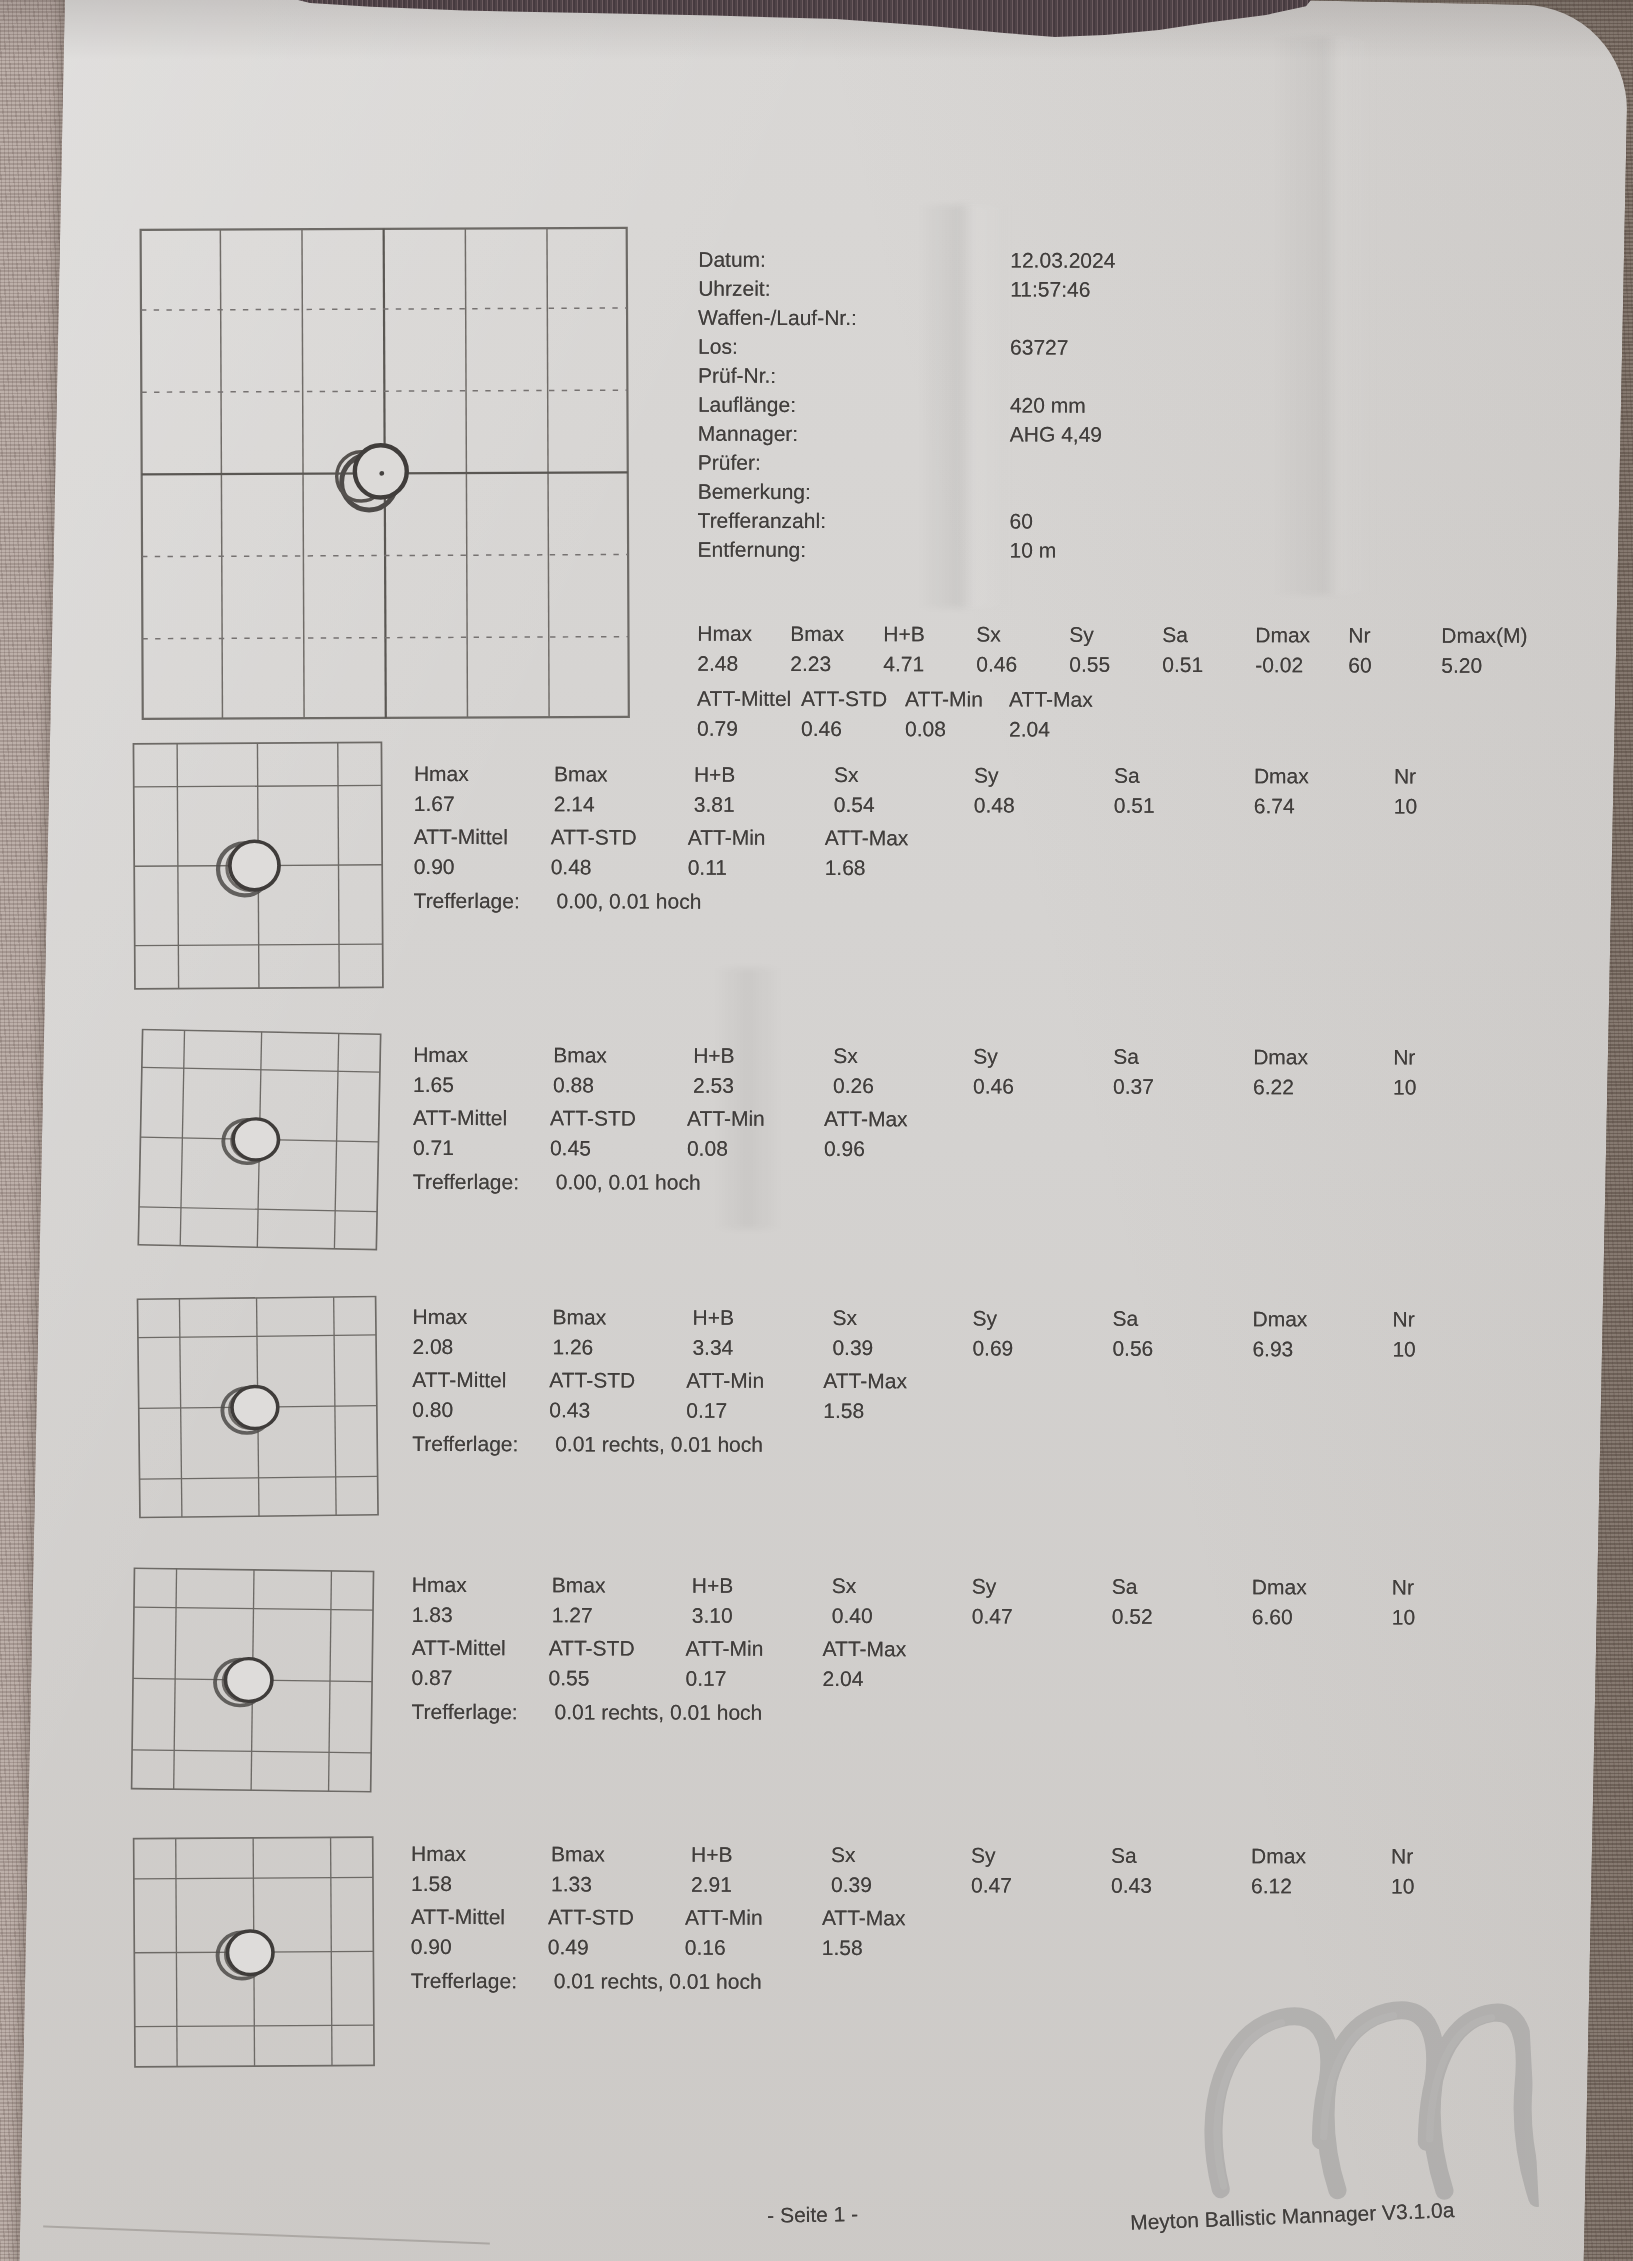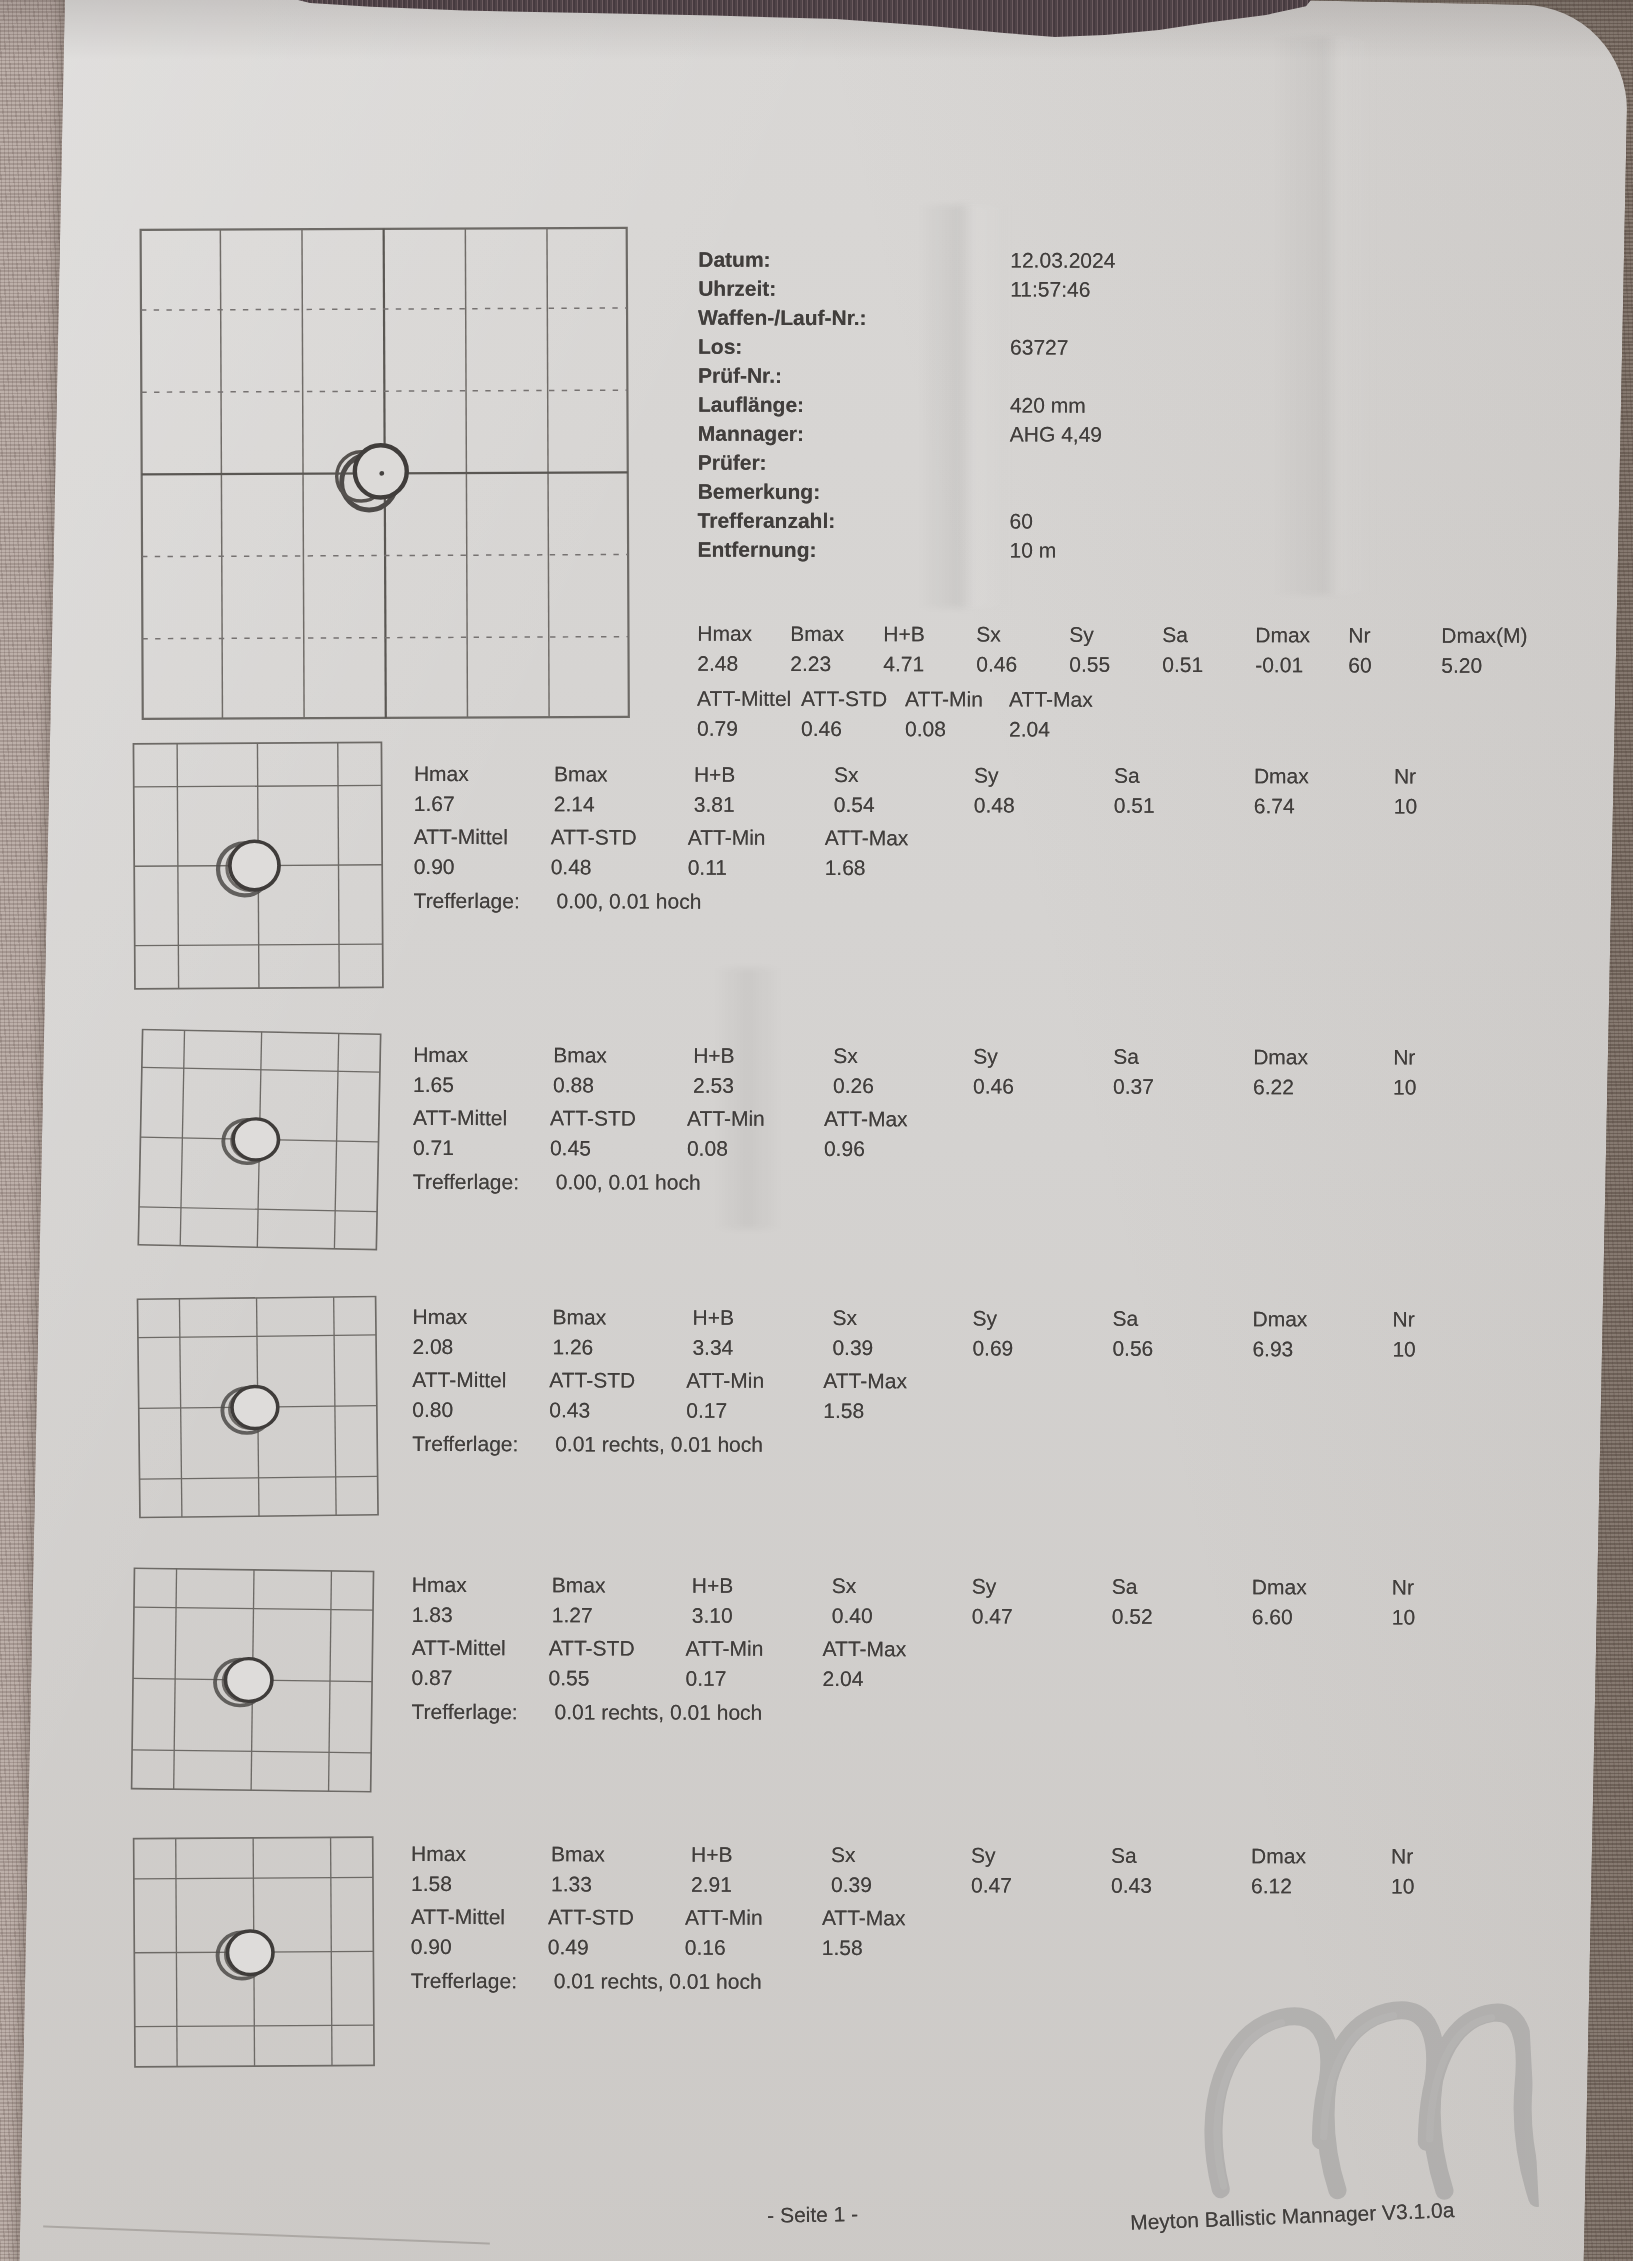--- a/index.html
+++ b/index.html
@@ -34,21 +34,21 @@
     background:rgba(95,88,82,.30);transform:rotate(2.2deg);filter:blur(0.6px)}
   .fringe{
     position:absolute;left:0;top:0;width:1633px;height:43px;
     background:repeating-linear-gradient(90deg,#4f4347 0 1.9px,#6b5a5e 1.9px 3.1px,#463a3f 3.1px 5px);
     clip-path:polygon(298px 0,1311px 0,1306px 6.2px,1266px 15px,1210px 22.3px,1159px 30px,1105px 35px,1055px 37px,1004px 33px,931px 26px,836px 19px,714px 15.5px,588px 13px,464px 10.5px,371px 6.8px,310px 3.1px);
   }
   .content{position:absolute;left:0;top:0;width:1633px;height:2261px;transform:rotate(.15deg)}
   .txt{color:#413e3c;font-size:21px;line-height:25px;text-shadow:0 0 0.4px rgba(62,59,57,.75);white-space:nowrap}
   .hdr{position:absolute;left:696px;top:247px}
   .hrow{display:flex;height:29px;align-items:flex-start}
-  .hlabel{font-weight:700;width:312px}
+  .hlabel{font-weight:400;width:312px}
   .stats-row{position:absolute;display:flex}
   .cell{display:flex;flex-direction:column}
   .cell .val{margin-top:5px}
   .w150{width:93px}.w167{width:104px}.w225{width:140px}.w220{width:137px}
   .treff{position:absolute;display:flex}
   .treff .tl{width:143px}
   svg.grid{position:absolute}
   .footer-left{position:absolute;left:770px;top:2202px;transform:rotate(-1.2deg)}
   .footer-right{position:absolute;left:1133px;top:2209px;transform:rotate(-2.4deg);transform-origin:0 50%}
   .watermark{position:absolute;left:1195px;top:1976px;width:338px;height:242px;transform:rotate(-3deg);opacity:.5}
@@ -188,21 +188,21 @@
         <span class="val">0.55</span>
       </div>
 
       <div class="cell txt w150">
         <span class="lab">Sa</span>
         <span class="val">0.51</span>
       </div>
 
       <div class="cell txt w150">
         <span class="lab">Dmax</span>
-        <span class="val">-0.01</span>
+        <span class="val">-0.02</span>
       </div>
 
       <div class="cell txt w150">
         <span class="lab">Nr</span>
         <span class="val">60</span>
       </div>
 
       <div class="cell txt w150">
         <span class="lab">Dmax(M)</span>
         <span class="val">5.20</span>

